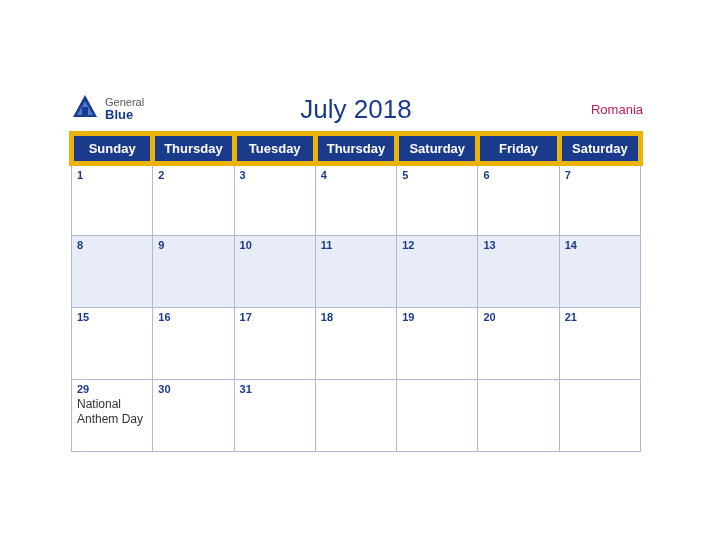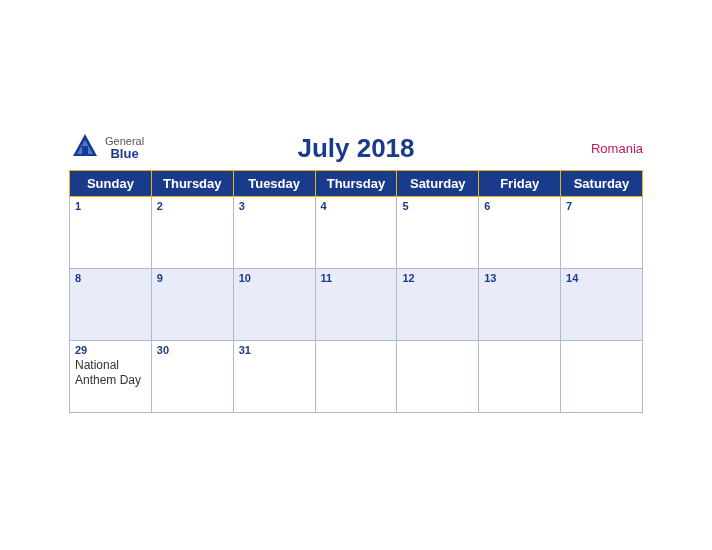--- a/index.html
+++ b/index.html
@@ -34,56 +34,55 @@
     .logo-text-general {
       font-size: 11px;
       color: #555;
       line-height: 1;
     }
     .logo-text-blue {
       font-size: 13px;
       font-weight: bold;
       color: #1a3a8c;
       line-height: 1;
-      text-align: center;
     }
     .logo-container {
       display: flex;
       align-items: center;
       gap: 4px;
     }
     .logo-texts {
       display: flex;
       flex-direction: column;
     }
     .calendar-title {
       font-size: 26px;
       color: #1a3a8c;
-      font-weight: bold;
+      font-weight: normal;
       text-align: center;
     }
     .country-label {
       position: absolute;
       right: 0;
       font-size: 13px;
       color: #be185d;
     }
     .calendar-table {
       width: 100%;
       border-collapse: collapse;
       border: 1px solid #b0b8d0;
     }
     .calendar-table th {
       background-color: #1a3a8c;
       color: #fff;
       text-align: center;
       padding: 5px 2px;
       font-size: 13px;
       font-weight: bold;
-      border: 1px solid #eab308;
+      border: 5px solid #eab308;
     }
     .calendar-table td {
       border: 1px solid #b0b8d0;
       vertical-align: top;
       padding: 3px 5px;
       height: 72px;
       width: calc(100% / 7);
       background: #fff;
     }
     .day-number {
@@ -182,20 +181,43 @@
           </td>
           <td>
             <span class="day-number">13</span>
           </td>
           <td>
             <span class="day-number">14</span>
           </td>
         </tr>
         <tr class="week-row-odd">
           <td>
+            <span class="day-number">15</span>
+          </td>
+          <td>
+            <span class="day-number">16</span>
+          </td>
+          <td>
+            <span class="day-number">17</span>
+          </td>
+          <td>
+            <span class="day-number">18</span>
+          </td>
+          <td>
+            <span class="day-number">19</span>
+          </td>
+          <td>
+            <span class="day-number">20</span>
+          </td>
+          <td>
+            <span class="day-number">21</span>
+          </td>
+        </tr>
+        <tr class="week-row-odd">
+          <td>
             <span class="day-number">29</span>
             <div class="event-text">National Anthem Day</div>
           </td>
           <td>
             <span class="day-number">30</span>
           </td>
           <td>
             <span class="day-number">31</span>
           </td>
           <td></td>

